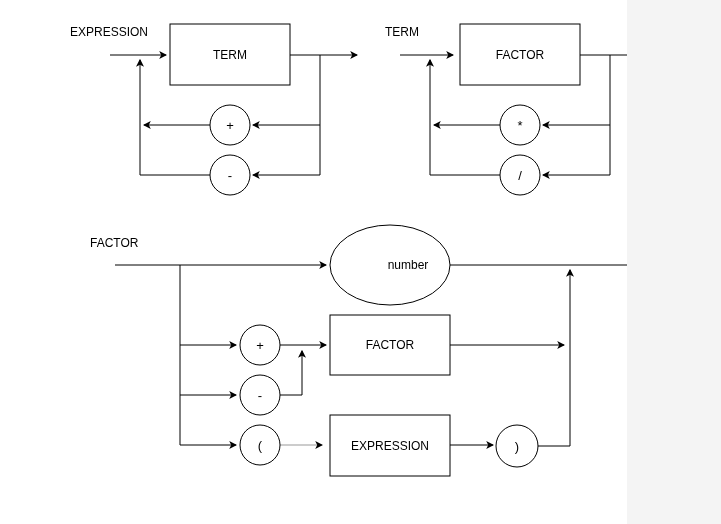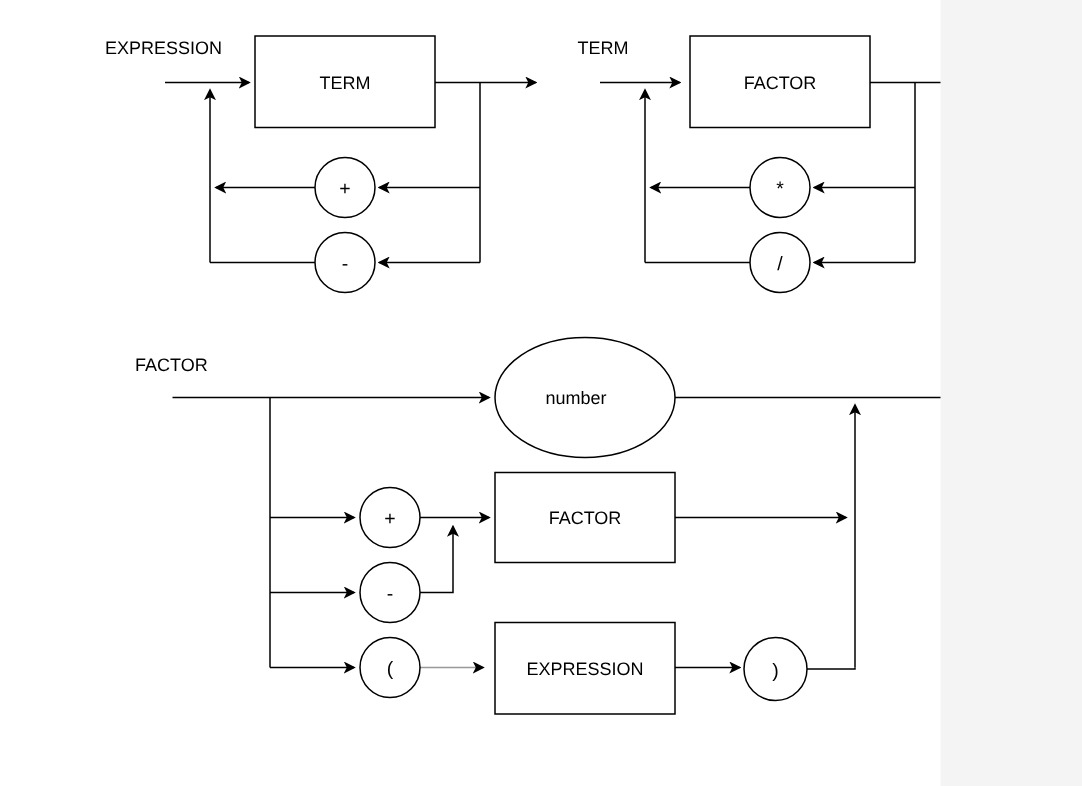--- a/index.html
+++ b/index.html
@@ -105,21 +105,21 @@
   <div class="title" style="left:90px;top:237px;">FACTOR</div>
 
   <div class="lbl" style="left:170px;top:24px;width:120px;height:61px;">TERM</div>
   <div class="lbl op" style="left:210px;top:105px;width:40px;height:40px;">+</div>
   <div class="lbl op" style="left:210px;top:155px;width:40px;height:40px;">-</div>
 
   <div class="lbl" style="left:460px;top:24px;width:120px;height:61px;">FACTOR</div>
   <div class="lbl op" style="left:500px;top:105px;width:40px;height:40px;">*</div>
   <div class="lbl op" style="left:500px;top:155px;width:40px;height:40px;">/</div>
 
-  <div class="lbl" style="left:324px;top:225px;width:120px;height:80px;">number</div>
+  <div class="lbl" style="left:348px;top:225px;width:120px;height:80px;">number</div>
   <div class="lbl op" style="left:240px;top:325px;width:40px;height:40px;">+</div>
   <div class="lbl op" style="left:240px;top:375px;width:40px;height:40px;">-</div>
   <div class="lbl op" style="left:240px;top:425px;width:40px;height:40px;">(</div>
   <div class="lbl" style="left:330px;top:315px;width:120px;height:60px;">FACTOR</div>
   <div class="lbl" style="left:330px;top:415px;width:120px;height:61px;">EXPRESSION</div>
   <div class="lbl op" style="left:497px;top:426px;width:40px;height:40px;">)</div>
 
 </div>
 
 </body></html>

